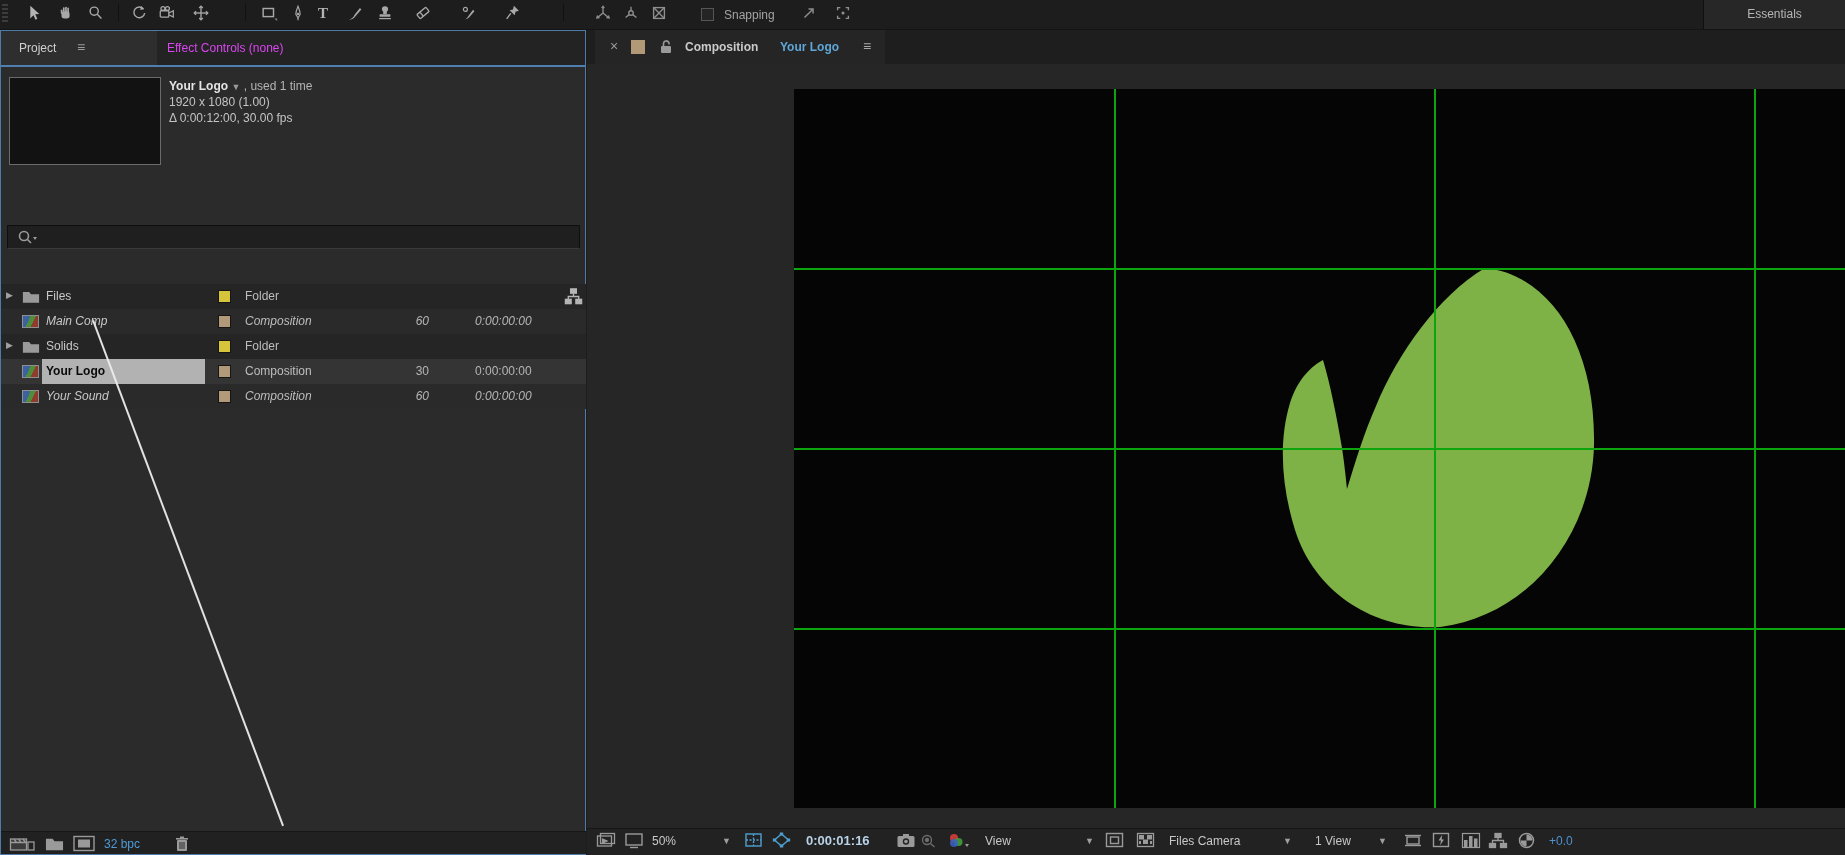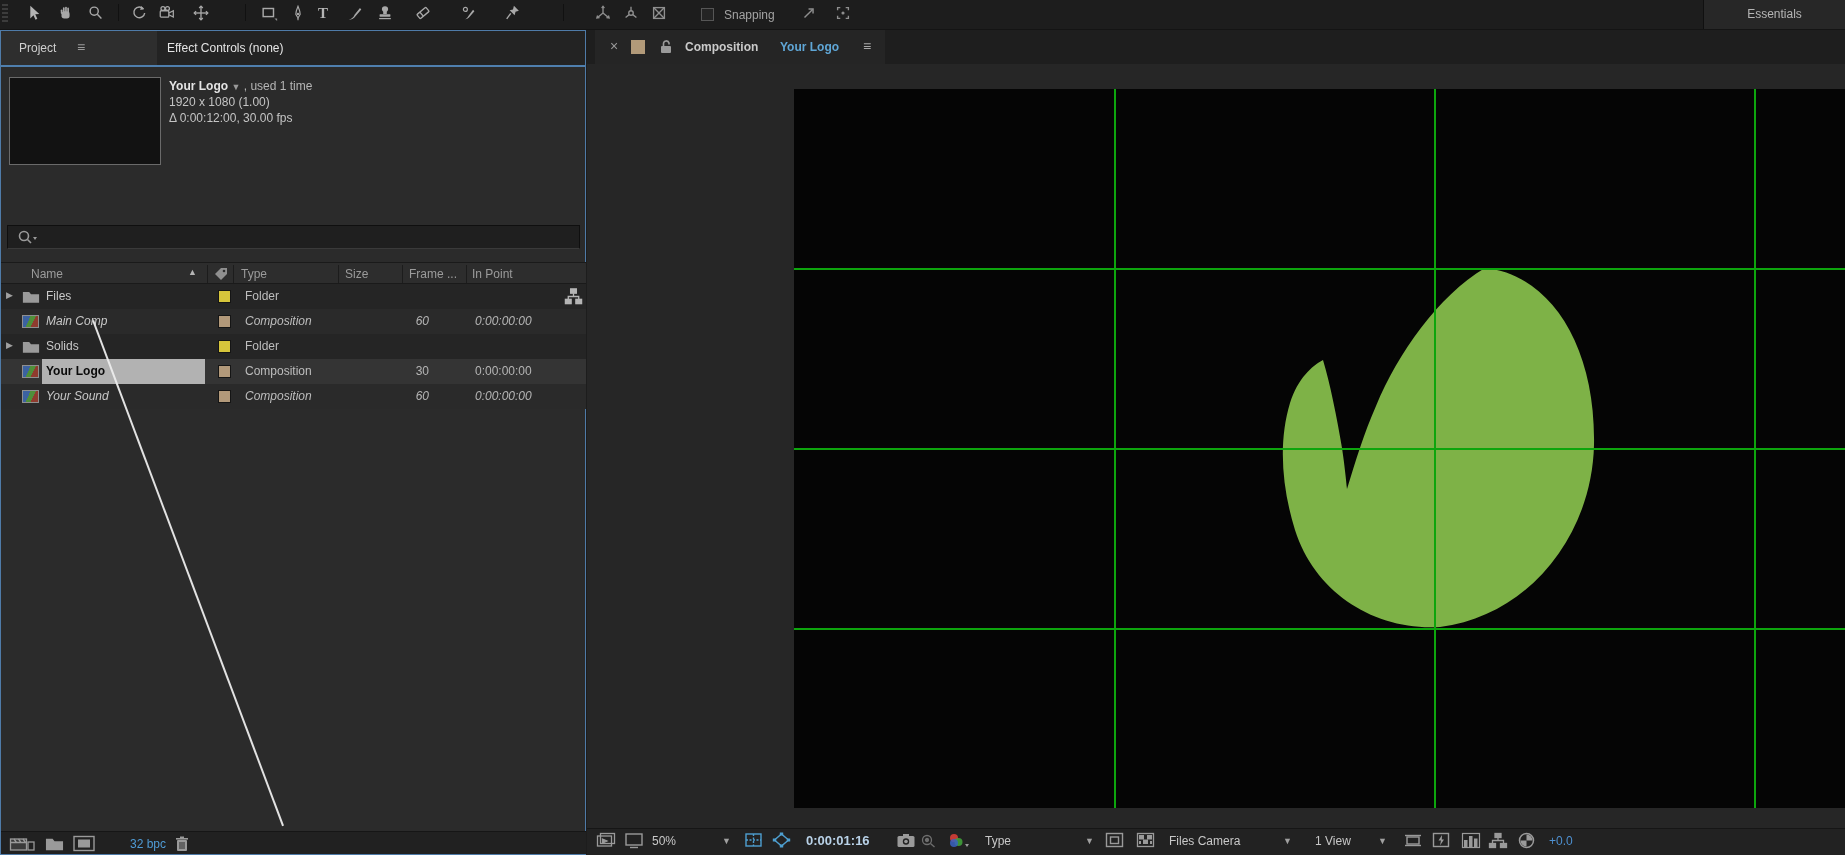--- a/index.html
+++ b/index.html
@@ -34,21 +34,21 @@
   #wm-url { position:absolute; left:56px; top:32px; font-size:19px; font-weight:bold; font-style:italic;
      color:#27a044; text-shadow:1px 1px 1px #0c4d20; letter-spacing:1px; }
 
   
   #project-panel { position:absolute; left:0; top:30px; width:586px; height:825px; background:#2b2b2b;
      border:1px solid #4f7ba8; }
   #proj-tabbar { position:absolute; left:0; top:0; width:100%; height:34px; background:#232323; }
   #proj-tab-active { position:absolute; left:0; top:0; width:156px; height:34px; background:#2e2e2e; }
   #proj-tab-label { position:absolute; left:18px; top:10px; color:#cfcfcf; }
   #proj-tab-menu { position:absolute; left:76px; top:8px; color:#9a9a9a; font-size:14px; }
-  #ec-tab-label { position:absolute; left:166px; top:10px; color:#e5e5e5; }
+  #ec-tab-label { position:absolute; left:166px; top:10px; color:#d946ef; }
   #focus-line { position:absolute; left:0; top:34px; width:100%; height:2px; background:#4f7fae; }
 
   #thumb { position:absolute; left:8px; top:46px; width:152px; height:88px; background:#121212; border:1px solid #6a6a6a; }
   .info-line { position:absolute; left:168px; color:#c4c4c4; font-size:12px; }
   #info-name { font-weight:bold; color:#e4e4e4; }
   #info-usage { color:#b5b5b5; }
 
   #search-bar { position:absolute; left:6px; top:194px; width:573px; height:24px; background:#1f1f1f;
      border:1px solid #0f0f0f; border-bottom-color:#3a3a3a; }
   #search-icon { position:absolute; left:8px; top:3px; width:24px; height:18px; }
@@ -71,21 +71,21 @@
   .sel-cell { position:absolute; left:41px; top:0; width:163px; height:25px; background:#b2b2b2; }
   .nm.sel { color:#0a0a0a; font-weight:bold; z-index:2; }
   .lbl { position:absolute; left:217px; top:6px; width:13px; height:13px; border:1px solid #151515; }
   .ty { position:absolute; left:244px; top:5px; color:#bdbdbd; }
   .fr { position:absolute; left:398px; top:5px; width:30px; text-align:right; color:#b5b5b5; }
   .ip { position:absolute; left:474px; top:5px; color:#b5b5b5; }
   .row-right-icon { position:absolute; left:563px; top:3px; }
 
   #proj-footer { position:absolute; left:0; bottom:0; width:585px; height:23px; background:#212121; border-top:1px solid #161616; }
   .f-icon { position:absolute; top:3px; }
-  #bpc-label { position:absolute; left:103px; top:5px; color:#4f9bd5;margin-left:26px; }
+  #bpc-label { position:absolute; left:103px; top:5px; color:#4f9bd5; }
 
   #drag-line { position:absolute; left:94px; top:320px; width:540px; height:2px; background:#ececec;
      transform:rotate(69.4deg); transform-origin:0 0; z-index:60; opacity:.95; }
 
   
   #comp-panel { position:absolute; left:587px; top:30px; width:1258px; height:825px; background:#262626; }
   #comp-tabbar { position:absolute; left:0; top:0; width:100%; height:34px; background:#1e1e1e; }
   #comp-tab { position:absolute; left:8px; top:0; width:290px; height:34px; background:#252525; }
   #comp-tab-close { position:absolute; left:15px; top:8px; color:#9a9a9a; font-size:14px; }
   #comp-tab-color { position:absolute; left:36px; top:10px; width:14px; height:14px; background:#b29a79; }
@@ -297,37 +297,20 @@
     <div id="search-bar">
       <svg id="search-icon" viewBox="0 0 24 18">
           <g stroke="#9a9a9a" stroke-width="1.6" fill="none">
             <circle cx="8" cy="7" r="4.5"></circle>
             <line x1="11.5" y1="10.5" x2="15" y2="14"></line>
           </g>
           <path d="M17 8 L21 8 L19 11 Z" fill="#9a9a9a"></path>
         </svg>
     </div>
 
-    <div id="list-header">
-      <span class="hcol" style="left:30px">Name</span>
-      <span class="hcol" style="left:187px;font-size:9px;color:#b5b5b5">▲</span>
-      <div class="hdiv" style="left:206px"></div>
-      <svg class="hcol" style="left:212px;top:3px;width:16px;height:16px" viewBox="0 0 16 16">
-          <path d="M2 8 L8 2 H14 V8 L8 14 Z" fill="#8f8f8f"></path>
-          <circle cx="11" cy="5" r="1.3" fill="#2d2d2d"></circle>
-        </svg>
-      <div class="hdiv" style="left:232px"></div>
-      <span class="hcol" style="left:240px">Type</span>
-      <div class="hdiv" style="left:337px"></div>
-      <span class="hcol" style="left:344px">Size</span>
-      <div class="hdiv" style="left:401px"></div>
-      <span class="hcol" style="left:408px">Frame ...</span>
-      <div class="hdiv" style="left:465px"></div>
-      <span class="hcol" style="left:471px">In Point</span>
-    </div>
 
     <div id="rows">
 
       <div class="row odd">
         <span class="exp">▶</span>
         <svg class="row-icon" width="18" height="15" viewBox="0 0 20 16">
             <path d="M1 3 L8 3 L10 5.5 L19 5.5 L19 15 L1 15 Z" fill="#9a9a9a"></path>
           </svg>
         <span class="nm">Files</span>
         <div class="lbl" style="background: rgb(214, 197, 59);"></div>
@@ -503,21 +486,21 @@
             <line x1="11.5" y1="11.5" x2="15.5" y2="15"></line>
             <circle cx="8" cy="8" r="1.5" fill="#6f6f6f"></circle>
           </g>
         </svg>
       <svg class="cbtn" style="left:359px" width="24" height="17" viewBox="0 0 24 17">
           <circle cx="8" cy="6" r="4" fill="#c33b35"></circle>
           <circle cx="12.5" cy="10" r="4" fill="#3f9e3a" opacity="0.9"></circle>
           <circle cx="8" cy="11" r="4" fill="#3a62c3" opacity="0.85"></circle>
           <path d="M19 12 L23 12 L21 15 Z" fill="#9a9a9a"></path>
         </svg>
-      <span class="ctext" style="left:398px">Type</span>
+      <span class="ctext" style="left:398px">View</span>
       <span class="dd" style="left:498px">▼</span>
       <svg class="cbtn" style="left:518px" width="19" height="17" viewBox="0 0 19 17">
           <g stroke="#9a9a9a" stroke-width="1.4" fill="none">
             <rect x="1.5" y="1.5" width="16" height="13"></rect>
             <rect x="5.5" y="5" width="8" height="6.5"></rect>
           </g>
         </svg>
       <svg class="cbtn" style="left:549px" width="19" height="17" viewBox="0 0 19 17">
           <rect x="1.5" y="1.5" width="16" height="13" fill="none" stroke="#9a9a9a" stroke-width="1.3"></rect>
           <g fill="#9a9a9a">

